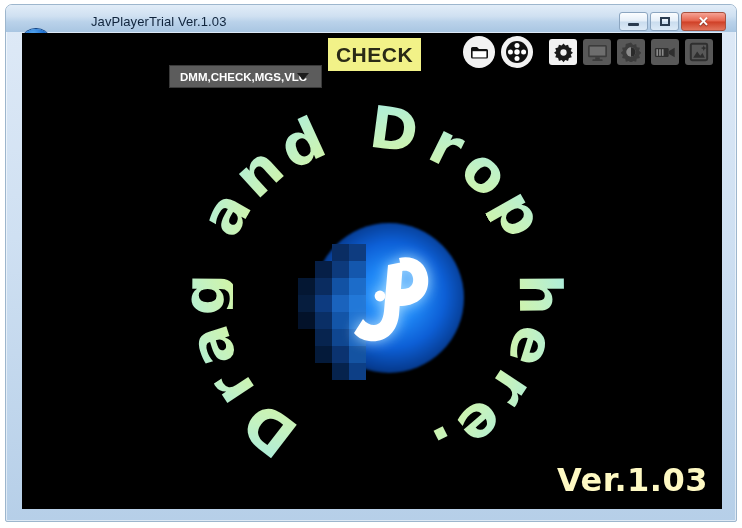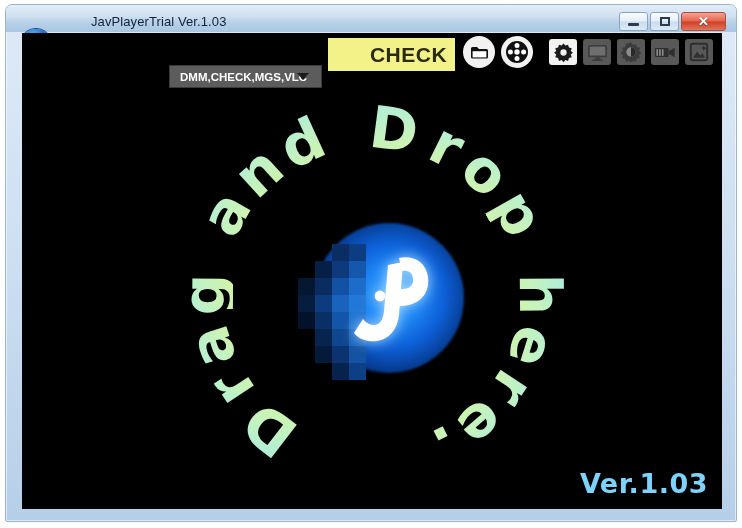--- a/index.html
+++ b/index.html
@@ -181,21 +181,20 @@
     height: 33px;
     background: #f2f288;
     display: flex;
     align-items: center;
     justify-content: center;
     color: #2a2a16;
     font-size: 21px;
     font-weight: bold;
     letter-spacing: 0.5px;
     cursor: pointer;
-    padding-left: 34px;
   }
 
   
   .toolbar {
     position: absolute;
     right: 9px;
     top: 3px;
     display: flex;
     align-items: center;
     gap: 6px;
@@ -290,22 +289,22 @@
     top: 26px;
     width: 90px;
     height: 100px;
   }
   .jp-mark svg { display: block; filter: drop-shadow(0 0 7px rgba(180,225,255,0.95)); }
 
   .ver-label {
     position: absolute;
     right: 14px;
     bottom: 10px;
-    color: #7dd3fc;
-    font-size: 27px;
+    color: #fef9c3;
+    font-size: 32px;
     font-weight: bold;
     letter-spacing: 0.5px;
     font-family: "DejaVu Sans", sans-serif;
   }
 </style>
 </head>
 <body>
 
 <div id="app-window">
 

